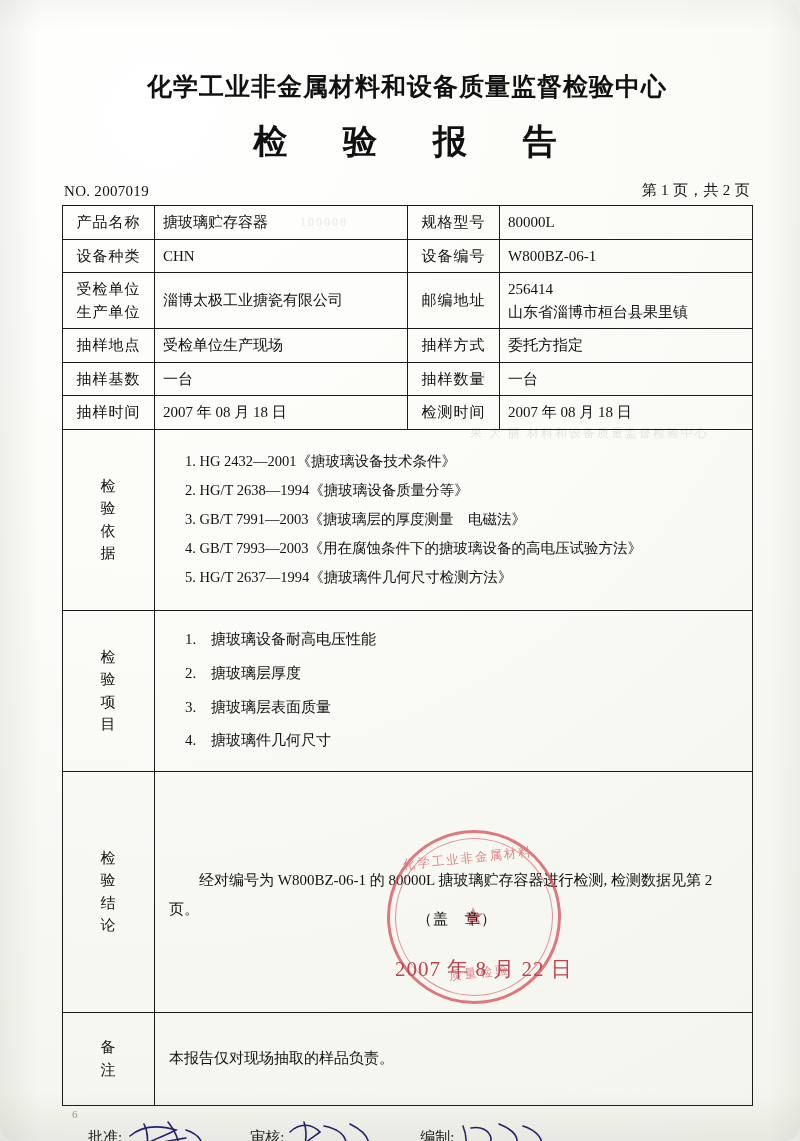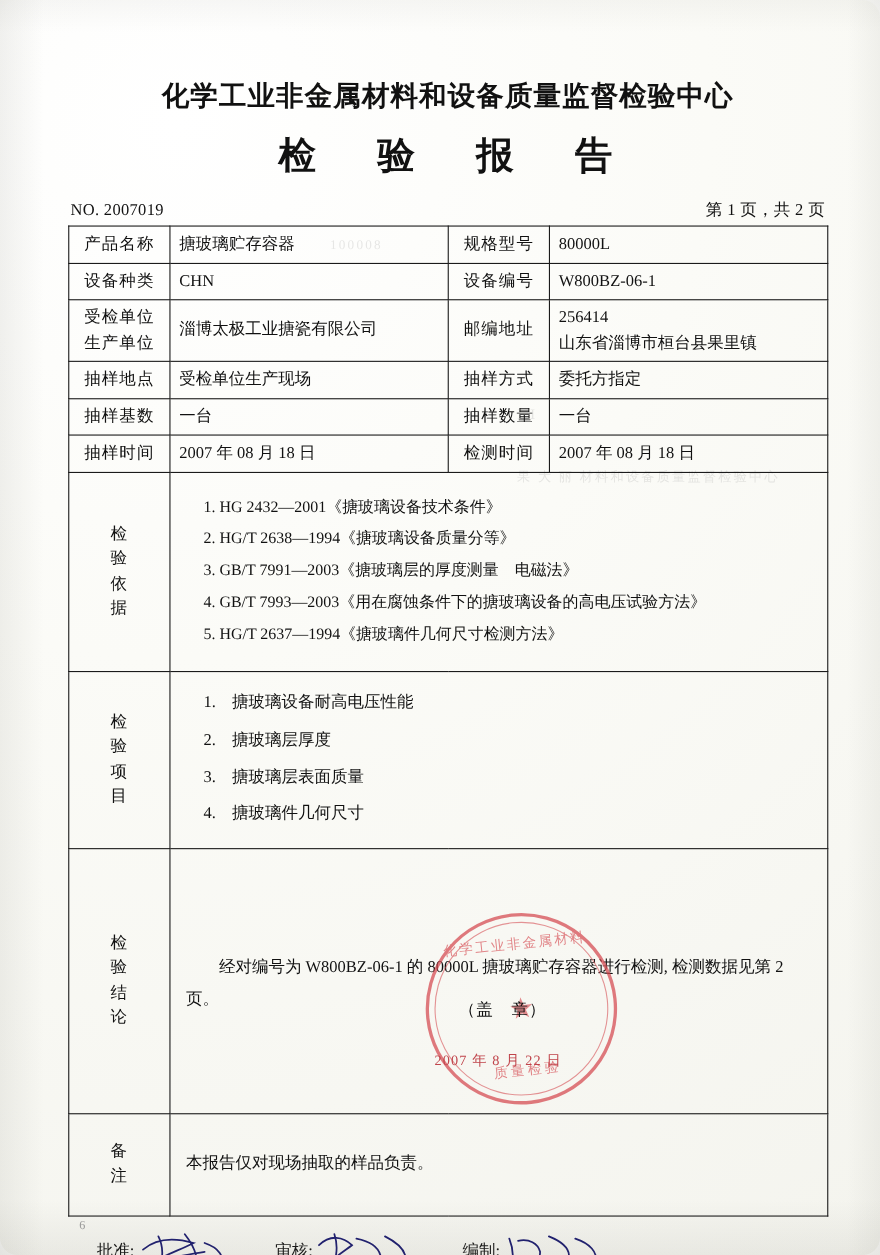--- a/index.html
+++ b/index.html
@@ -185,21 +185,21 @@
     top: 136px;
     font-size: 15px;
     color: #111;
     letter-spacing: 1px;
     z-index: 3;
   }
   .seal-date {
     position: absolute;
     left: 240px;
     top: 182px;
-    font-size: 13px;
+    font-size: 21px;
     color: #c0444b;
     letter-spacing: 1px;
     z-index: 3;
   }
   .remark-text {
     font-size: 15px;
     line-height: 1.8;
   }
   .signrow {
     display: flex;

